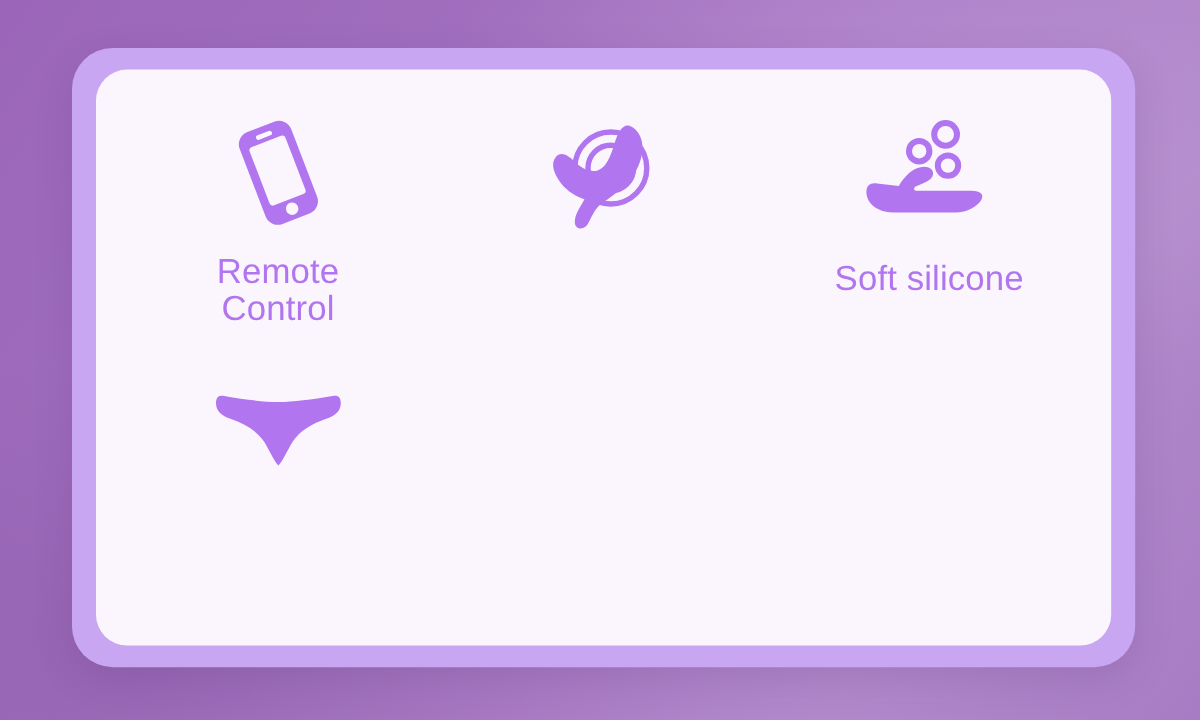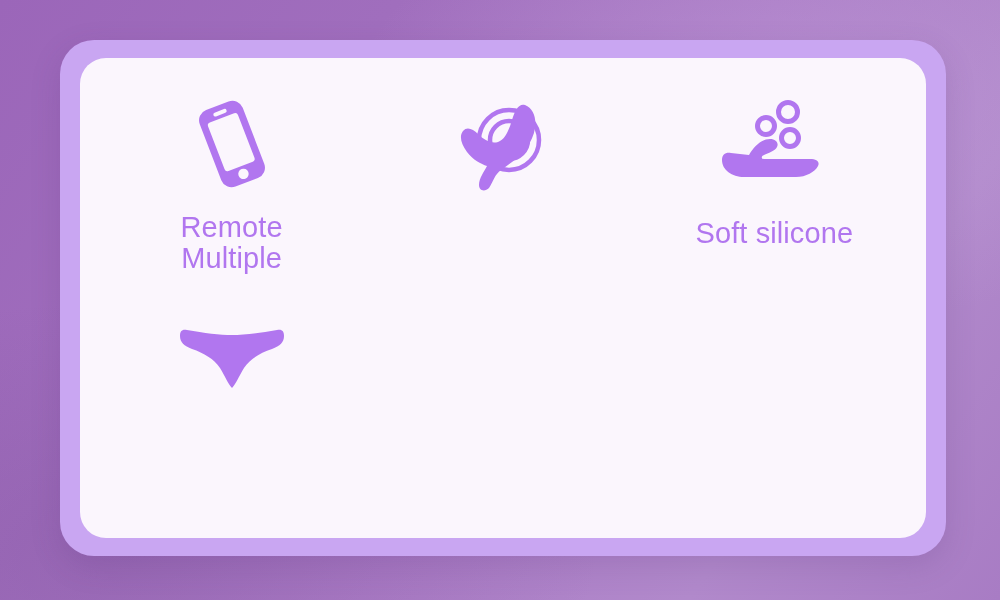--- a/index.html
+++ b/index.html
@@ -114,21 +114,21 @@
           <g transform="rotate(-21 46 50)">
             <rect x="23" y="9" width="46" height="82" rx="11" ry="11" fill="#b176ef"></rect>
             <rect x="30" y="22" width="32" height="52" rx="3" ry="3" fill="#fbf6fd"></rect>
             <rect x="39" y="14.5" width="14" height="4" rx="2" ry="2" fill="#fbf6fd"></rect>
             <circle cx="46" cy="82" r="5.2" fill="#fbf6fd"></circle>
           </g>
         </svg>
       </div>
       <div class="feature-label">
         <span>Remote</span><br>
-        <span>Multiple</span>
+        <span>Control</span>
       </div>
     </div>
 
 
     <div class="feature">
       <div class="icon-box">
         <svg width="104" height="104" viewBox="0 0 104 104" aria-hidden="true">
           <circle cx="58" cy="48" r="30" fill="none" stroke="#b176ef" stroke-width="4.5"></circle>
           <circle cx="58" cy="48" r="19" fill="none" stroke="#b176ef" stroke-width="4.5"></circle>
           <path d="M74 13 C86 18 88 36 78 52 C70 65 58 72 50 78

